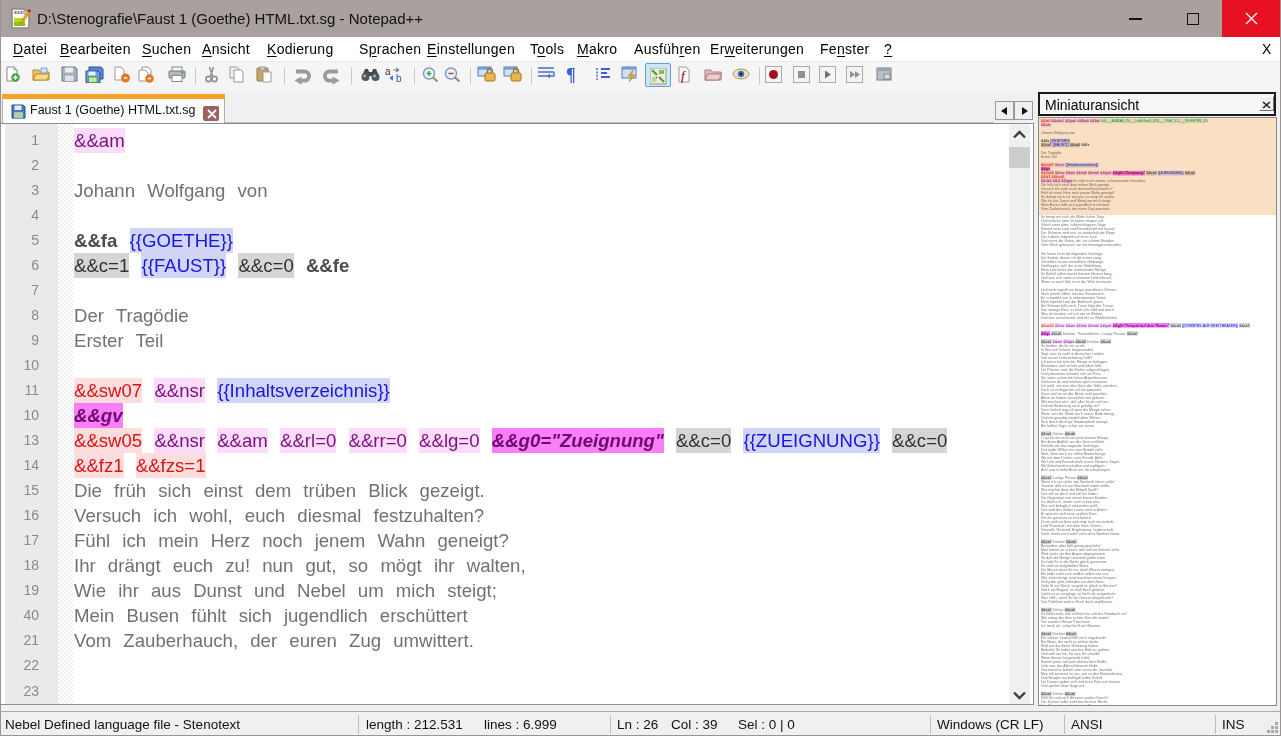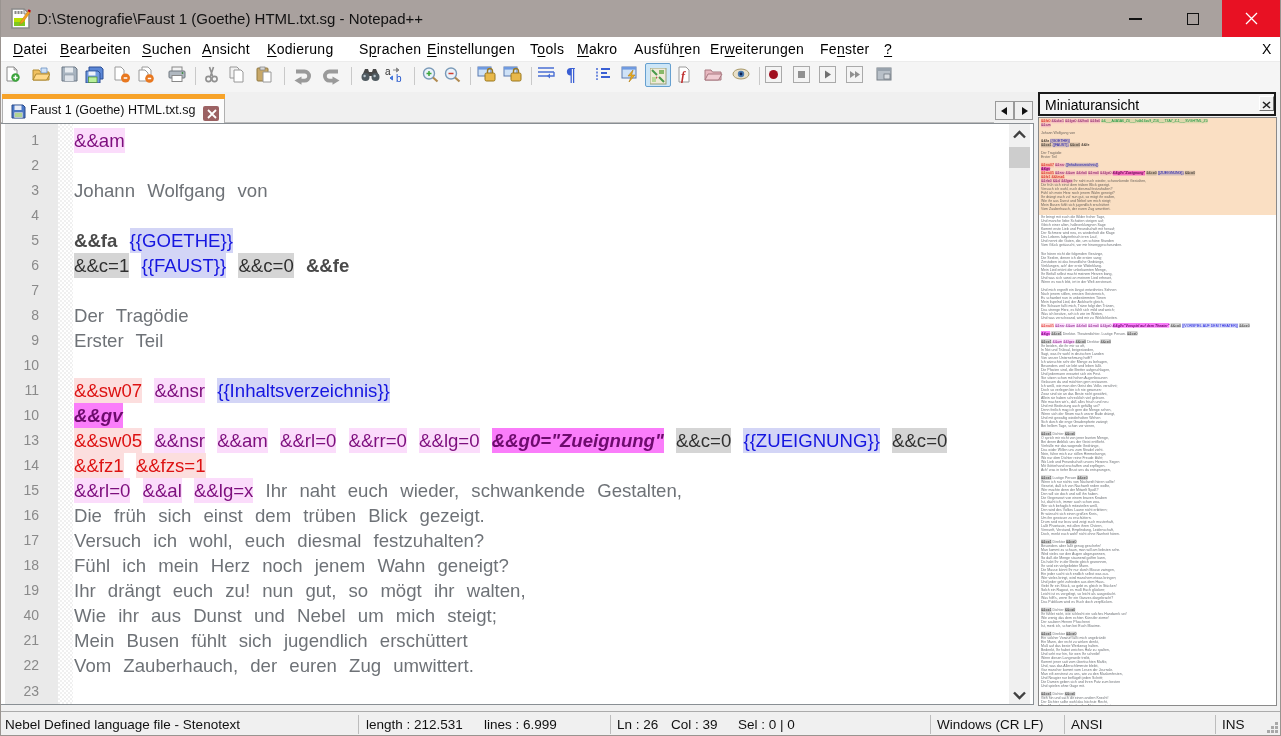--- a/index.html
+++ b/index.html
@@ -333,21 +333,20 @@
 <div class="cl"><i class="k">&amp;&amp;fa</i> <i class="b">{{GOETHE}}</i></div>
 <div class="cl"><i class="gy">&amp;&amp;c=1</i> <i class="b">{{FAUST}}</i> <i class="gy">&amp;&amp;c=0</i> <i class="k">&amp;&amp;fe</i></div>
 <div class="cl"></div>
 <div class="cl">Der Tragödie</div>
 <div class="cl">Erster Teil</div>
 <div class="cl"></div>
 <div class="cl"><i class="r">&amp;&amp;sw07</i> <i class="p">&amp;&amp;nsr</i> <i class="b">{{Inhaltsverzeichnis}}</i></div>
 <div class="cl"><i class="m">&amp;&amp;gv</i></div>
 <div class="cl"><i class="r">&amp;&amp;sw05</i> <i class="p">&amp;&amp;nsr</i> <i class="p">&amp;&amp;am</i> <i class="p">&amp;&amp;rl=0</i> <i class="p">&amp;&amp;rr=0</i> <i class="p">&amp;&amp;lg=0</i> <i class="m">&amp;&amp;g0="Zueignung"</i> <i class="gy">&amp;&amp;c=0</i> <i class="b">{{ZUEIGNUNG}}</i> <i class="gy">&amp;&amp;c=0</i></div>
 <div class="cl"><i class="r">&amp;&amp;fz1</i> <i class="r">&amp;&amp;fzs=1</i></div>
-<div class="cl"><i class="p">&amp;&amp;rl=0</i> <i class="p">&amp;&amp;al</i> <i class="p">&amp;&amp;lg=x</i> Ihr naht euch wieder, schwankende Gestalten,</div>
 <div class="cl">Die früh sich einst dem trüben Blick gezeigt.</div>
 <div class="cl">Versuch ich wohl, euch diesmal festzuhalten?</div>
 <div class="cl">Fühl ich mein Herz noch jenem Wahn geneigt?</div>
 <div class="cl">Ihr drängt euch zu! nun gut, so mögt ihr walten,</div>
 <div class="cl">Wie ihr aus Dunst und Nebel um mich steigt;</div>
 <div class="cl">Mein Busen fühlt sich jugendlich erschüttert</div>
 <div class="cl">Vom Zauberhauch, der euren Zug umwittert.</div>
     </div>
     <div id="vscroll">
       <svg style="top:6px" width="13" height="9" viewBox="0 0 13 9">

